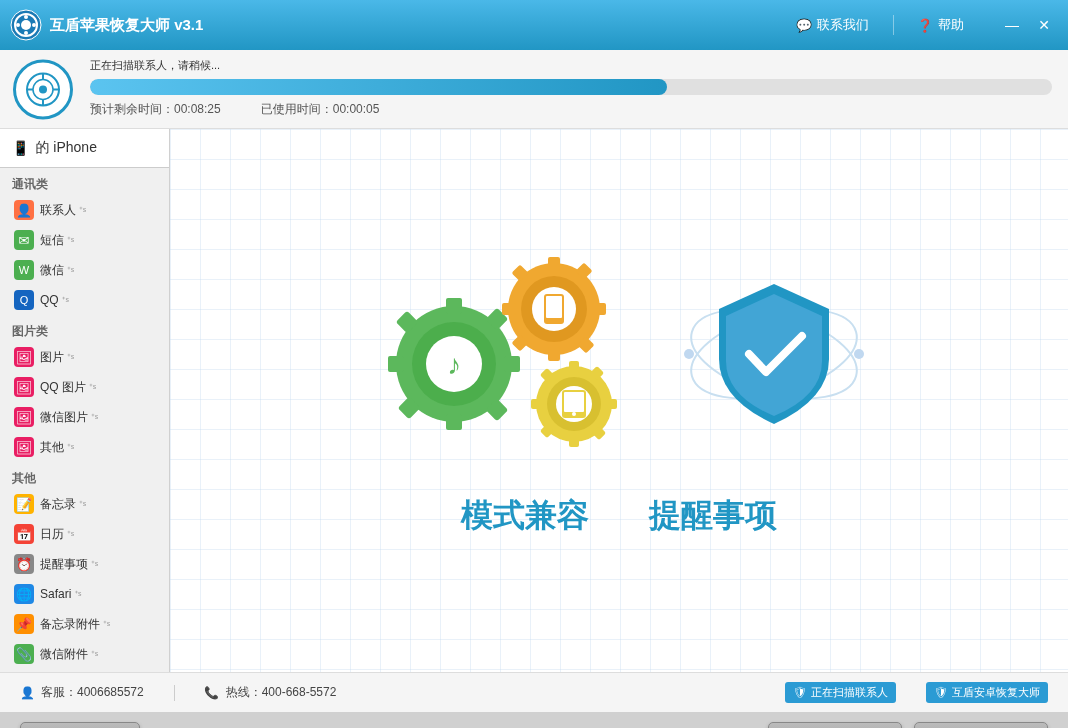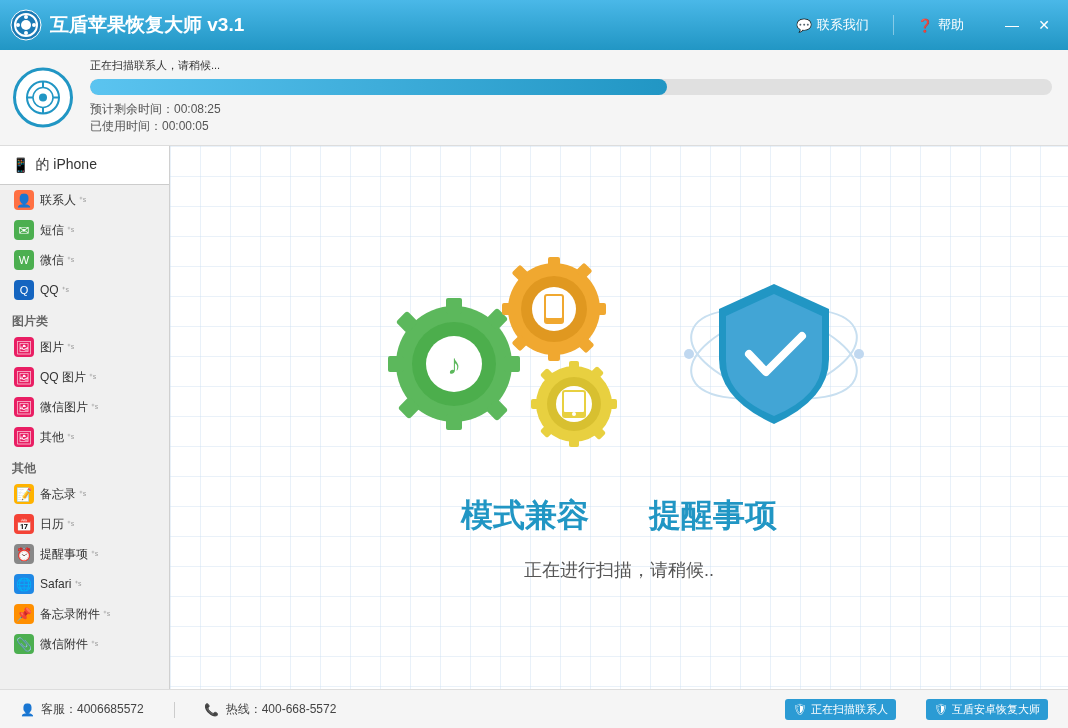--- a/index.html
+++ b/index.html
@@ -22,21 +22,21 @@
       color: white;
       user-select: none;
     }
     .title-bar-logo {
       width: 32px;
       height: 32px;
       margin-right: 8px;
       flex-shrink: 0;
     }
     .title-bar-title {
-      font-size: 19px;
+      font-size: 15px;
       font-weight: bold;
       color: white;
       flex: 1;
     }
     .title-bar-actions {
       display: flex;
       align-items: center;
       gap: 16px;
     }
     .title-bar-action {
@@ -103,23 +103,23 @@
       margin-bottom: 6px;
     }
     .progress-bar-fill {
       height: 100%;
       background: linear-gradient(90deg, #5bc4f0, #2196c4);
       border-radius: 8px;
       transition: width 0.3s;
     }
     .scan-times {
       display: flex;
+      gap: 40px;
       font-size: 12px;
       color: #555;
-      flex-direction: column;
     }
 
     
     .main-layout {
       display: flex;
       height: calc(728px - 50px - 80px - 55px);
     }
 
     
     .sidebar {
@@ -377,20 +377,21 @@
 
 <div class="main-layout">
 
   <div class="sidebar">
 
     <div class="device-tab">
       <span>📱</span>
       <span>的 iPhone</span>
     </div>
 
+    <div class="sidebar-category">通讯类</div>
 
     <div class="sidebar-item">
       <div class="sidebar-item-icon icon-contacts">👤</div>
       <span class="sidebar-item-label">联系人 <span style="color:#999;font-size:10px;">⁺ˢ</span></span>
     </div>
     <div class="sidebar-item">
       <div class="sidebar-item-icon icon-sms">✉</div>
       <span class="sidebar-item-label">短信 <span style="color:#999;font-size:10px;">⁺ˢ</span></span>
     </div>
     <div class="sidebar-item">
@@ -527,21 +528,20 @@
 
           <polyline points="75,100 92,118 128,82" stroke="white" stroke-width="8" fill="none" stroke-linecap="round" stroke-linejoin="round"></polyline>
         </svg>
       </div>
 
       <div class="slogan-row">
         <span class="slogan-text">模式兼容</span>
         <span class="slogan-text">提醒事项</span>
       </div>
 
-      <div class="scanning-text">正在进行扫描，请稍候..</div>
     </div>
   </div>
 </div>
 
 <div class="info-bar">
   <div class="info-item">
     <span>👤</span>
     <span>客服：4006685572</span>
   </div>
   <div class="info-separator"></div>

